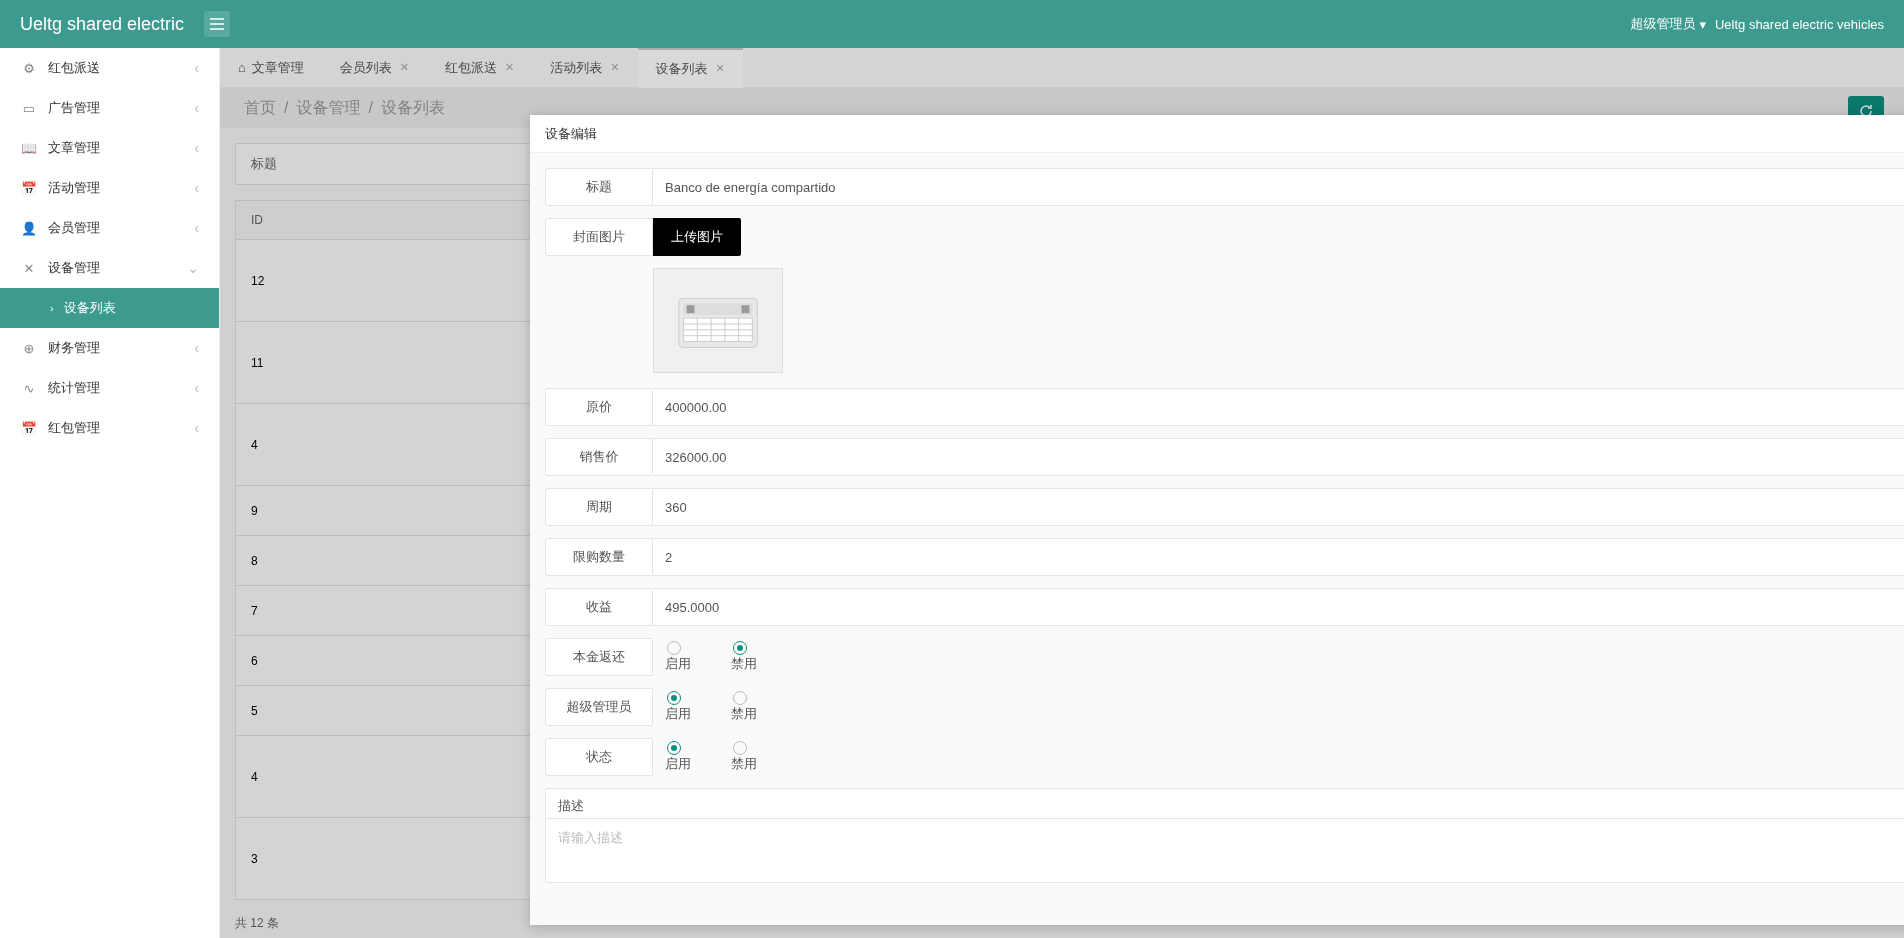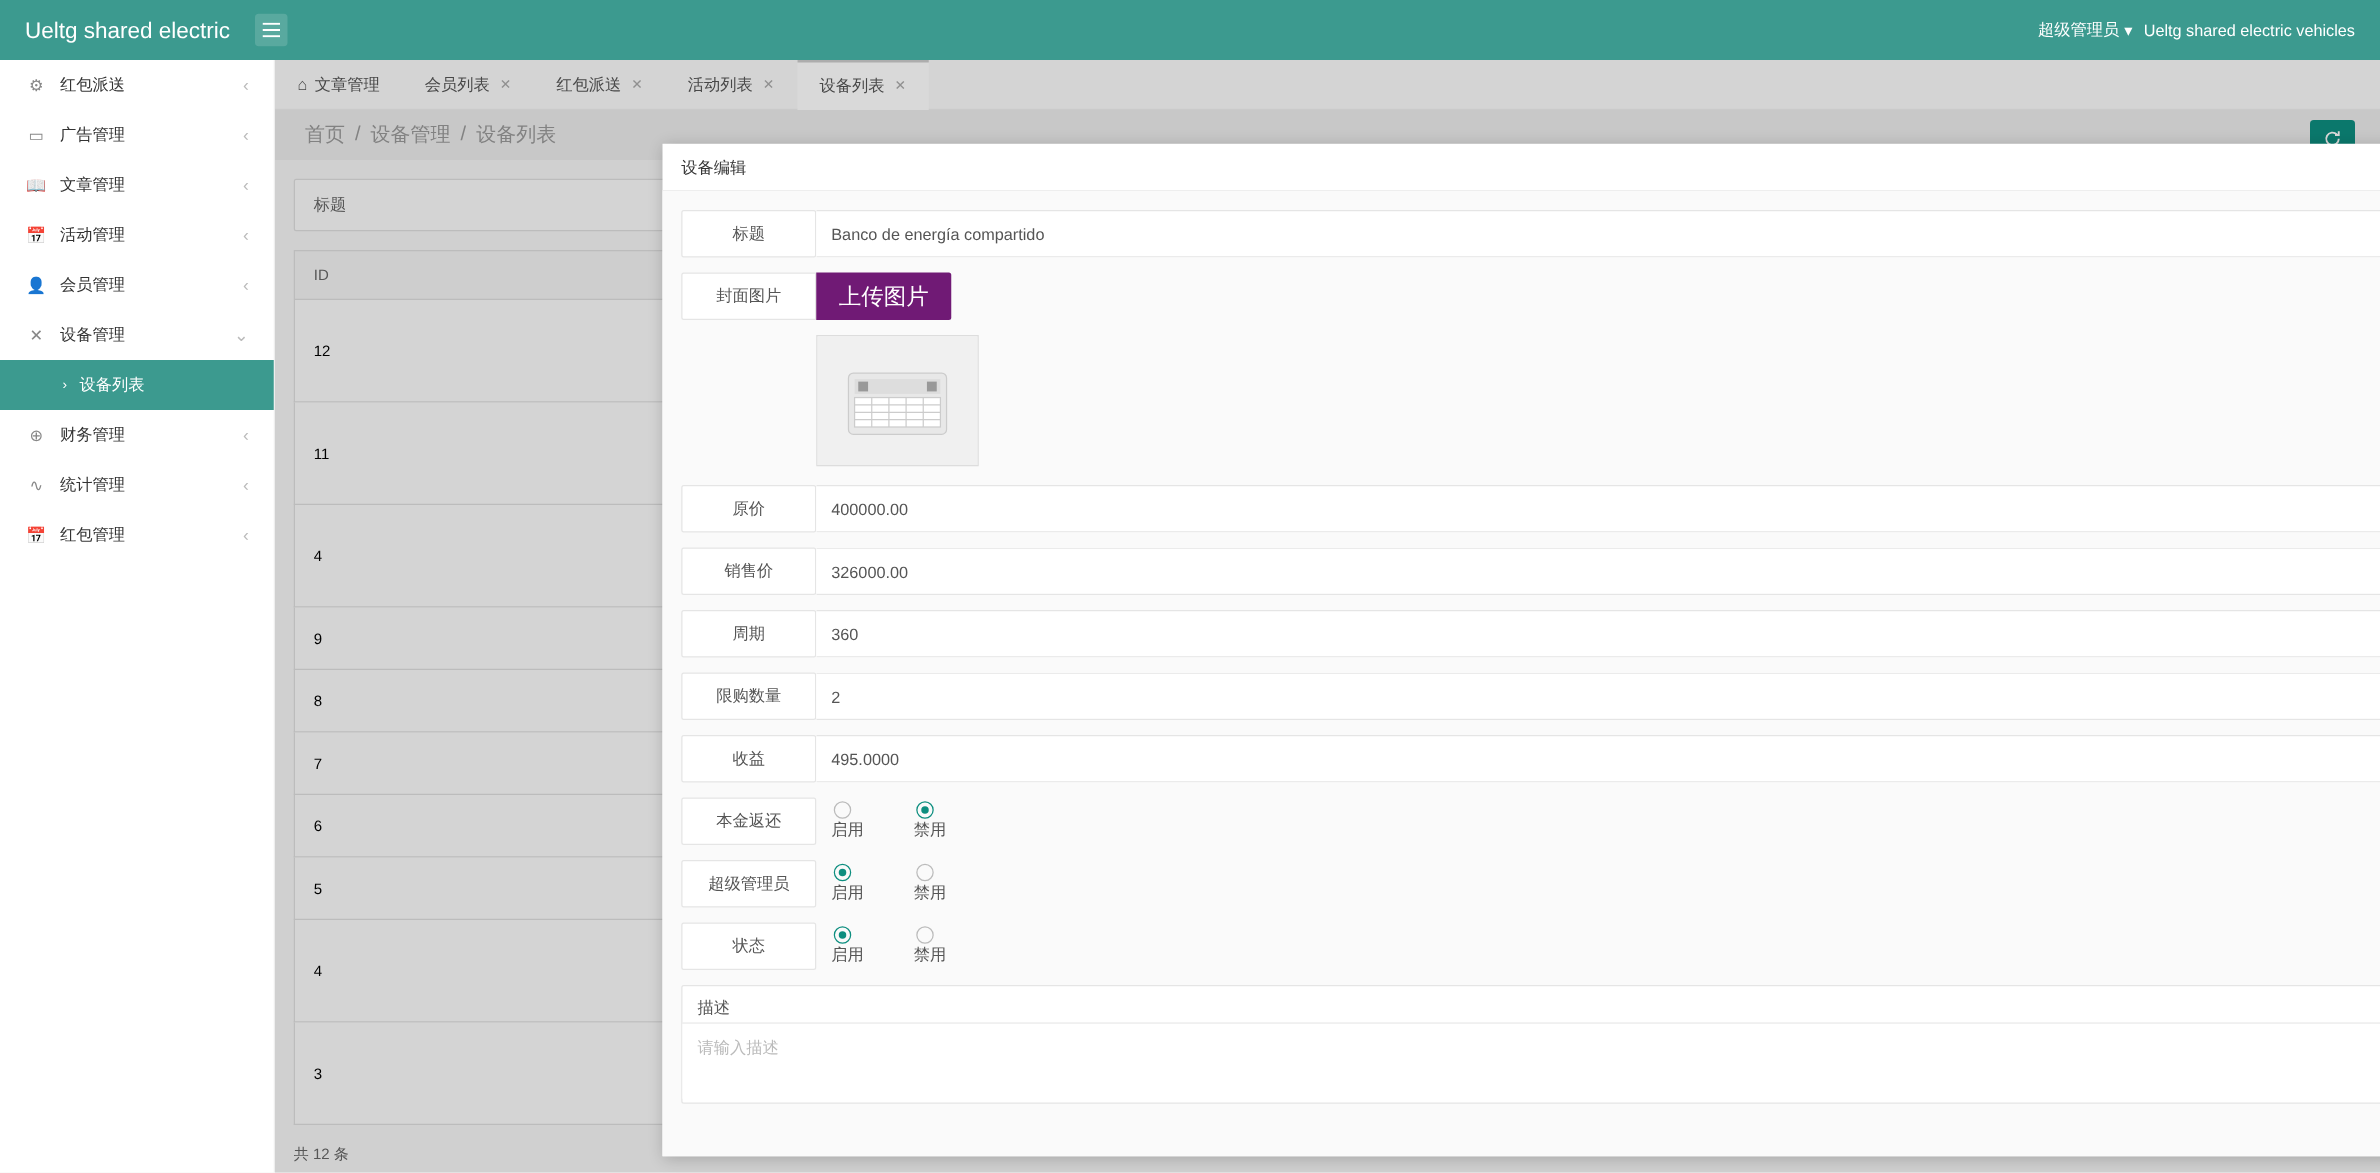--- a/index.html
+++ b/index.html
@@ -55,21 +55,21 @@
   .modal-header { height: 38px; display: flex; align-items: center; padding: 0 15px; border-bottom: 1px solid #eee; font-size: 13px; color: #333; }
   .modal-header .title { flex: 1; }
   
   .modal-body { flex: 1; overflow: auto; padding: 15px; background: #fafafa; }
   .modal-body::-webkit-scrollbar { width: 8px; }
   .modal-body::-webkit-scrollbar-thumb { background: #ccc; border-radius: 4px; }
   
   .form-row { display: flex; margin-bottom: 12px; align-items: center; }
   .form-label { width: 108px; height: 38px; border: 1px solid #e5e5e5; border-radius: 2px; display: flex; align-items: center; justify-content: center; background: #fff; font-size: 13px; color: #555; }
   .form-input { flex: 1; height: 38px; border: 1px solid #e5e5e5; border-left: none; border-radius: 0 2px 2px 0; padding: 0 12px; font-size: 13px; color: #555; background: #fff; }
-  .upload-btn { height: 38px; padding: 0 18px; background: #701a75; color: #fff; border: none; border-radius: 0 2px 2px 0; font-size: 18px; cursor: pointer; }
+  .upload-btn { height: 38px; padding: 0 18px; background: #000000; color: #fff; border: none; border-radius: 0 2px 2px 0; font-size: 13px; cursor: pointer; }
   
   .image-preview { margin-left: 108px; margin-top: 12px; width: 130px; height: 105px; border: 1px solid #ddd; background: #f8f8f8; display: flex; align-items: center; justify-content: center; }
   .device-svg { width: 100%; height: 100%; }
 
   .radio-group { flex: 1; display: flex; align-items: center; padding-left: 12px; }
   .radio-opt { display: flex; align-items: center; margin-right: 40px; cursor: pointer; font-size: 13px; color: #555; flex-direction: column; }
   .radio-circle { width: 14px; height: 14px; border: 1px solid #bbb; border-radius: 50%; margin-right: 8px; display: flex; align-items: center; justify-content: center; }
   .radio-circle.checked { border-color: #0d8e7f; }
   .radio-circle.checked::after { content: ""; width: 6px; height: 6px; background: #0d8e7f; border-radius: 50%; }
   

